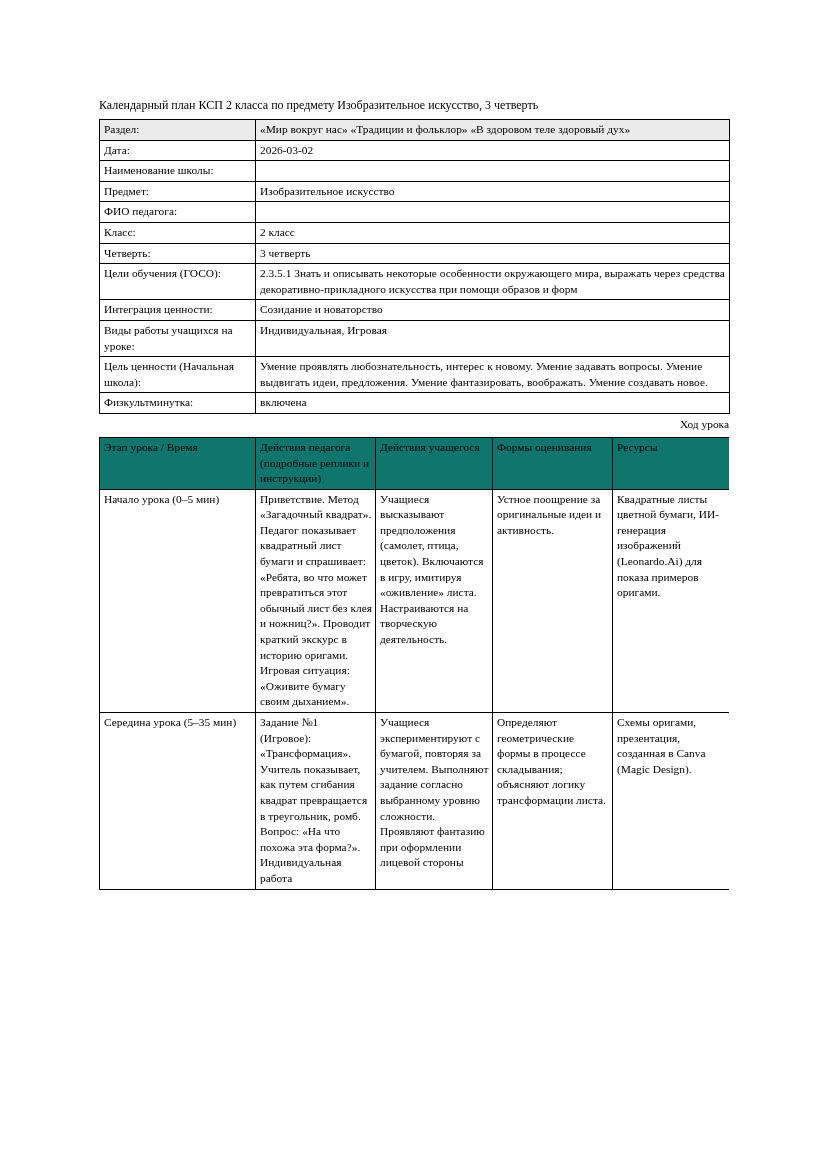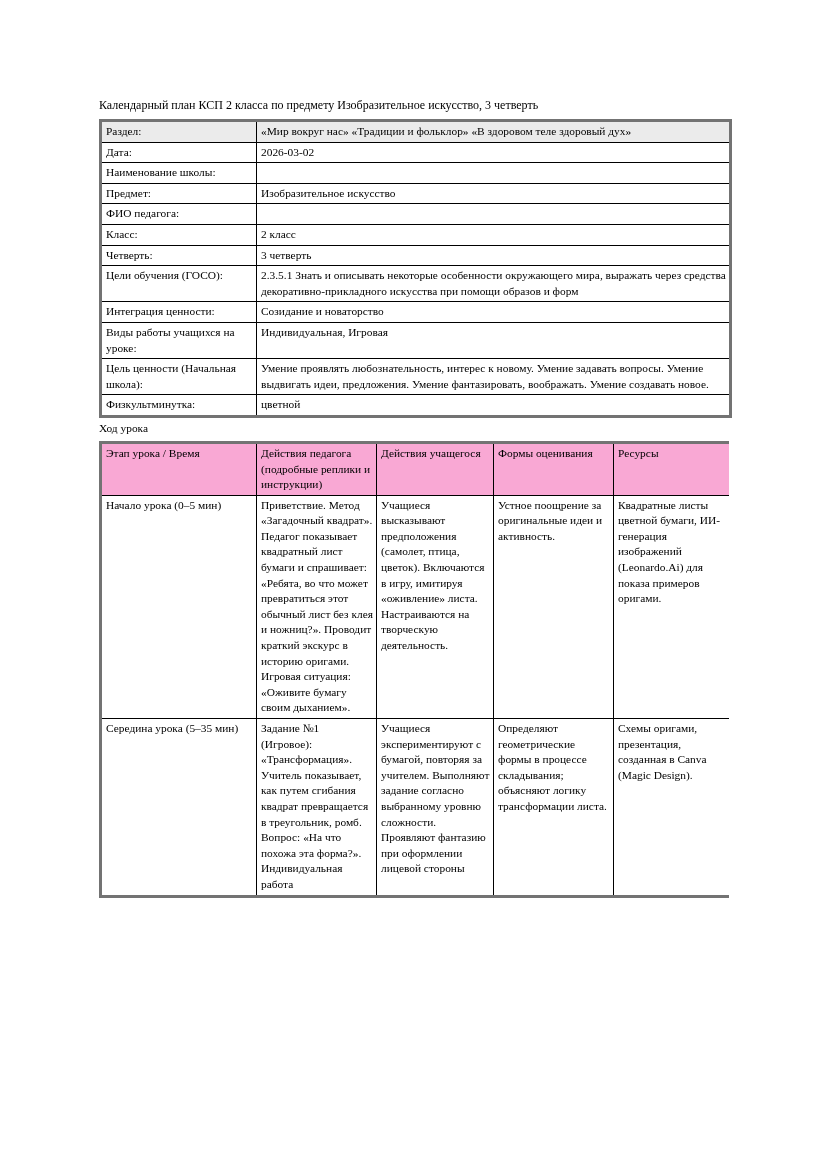--- a/index.html
+++ b/index.html
@@ -31,26 +31,27 @@
   .doc-title {
     font-size: 12px;
     line-height: 16px;
     margin: 0 0 6px 0;
     white-space: nowrap;
   }
   .section-label {
     font-size: 11.4px;
     line-height: 17px;
     margin: 2px 0 4px 0;
+    text-align: right;
   }
   table.doc-table {
     border-collapse: collapse;
     table-layout: fixed;
     width: 630px;
-    border: 3px solid #737373;
+    border: 1px solid #737373;
   }
   table.doc-table td,
   table.doc-table th {
     border: 1px solid #000000;
     padding: 2px 3px 2px 4px;
     font-size: 11.4px;
     line-height: 15.6px;
     vertical-align: top;
     text-align: left;
     font-weight: normal;
@@ -64,21 +65,21 @@
 
   tr.shaded td { background: #ebebeb; }
 
   
   table.plan-table col.p1 { width: 156px; }
   table.plan-table col.p2 { width: 120px; }
   table.plan-table col.p3 { width: 117px; }
   table.plan-table col.p4 { width: 120px; }
   table.plan-table col.p5 { width: 117px; }
 
-  table.plan-table thead td { background: #f9a8d4; }
+  table.plan-table thead td { background: #0f766e; }
 
   
   .plan-wrap {
     position: relative;
     overflow: hidden;
     height: 596px;
   }
 </style>
 </head>
 <body>
@@ -133,21 +134,21 @@
         <tr>
           <td>Виды работы учащихся на уроке:</td>
           <td>Индивидуальная, Игровая</td>
         </tr>
         <tr>
           <td>Цель ценности (Начальная школа):</td>
           <td>Умение проявлять любознательность, интерес к новому. Умение задавать вопросы. Умение выдвигать идеи, предложения. Умение фантазировать, воображать. Умение создавать новое.</td>
         </tr>
         <tr>
           <td>Физкультминутка:</td>
-          <td>цветной</td>
+          <td>включена</td>
         </tr>
       </tbody>
     </table>
 
     <p class="section-label">Ход урока</p>
 
     <div class="plan-wrap">
       <table class="doc-table plan-table">
         <colgroup>
           <col class="p1">

